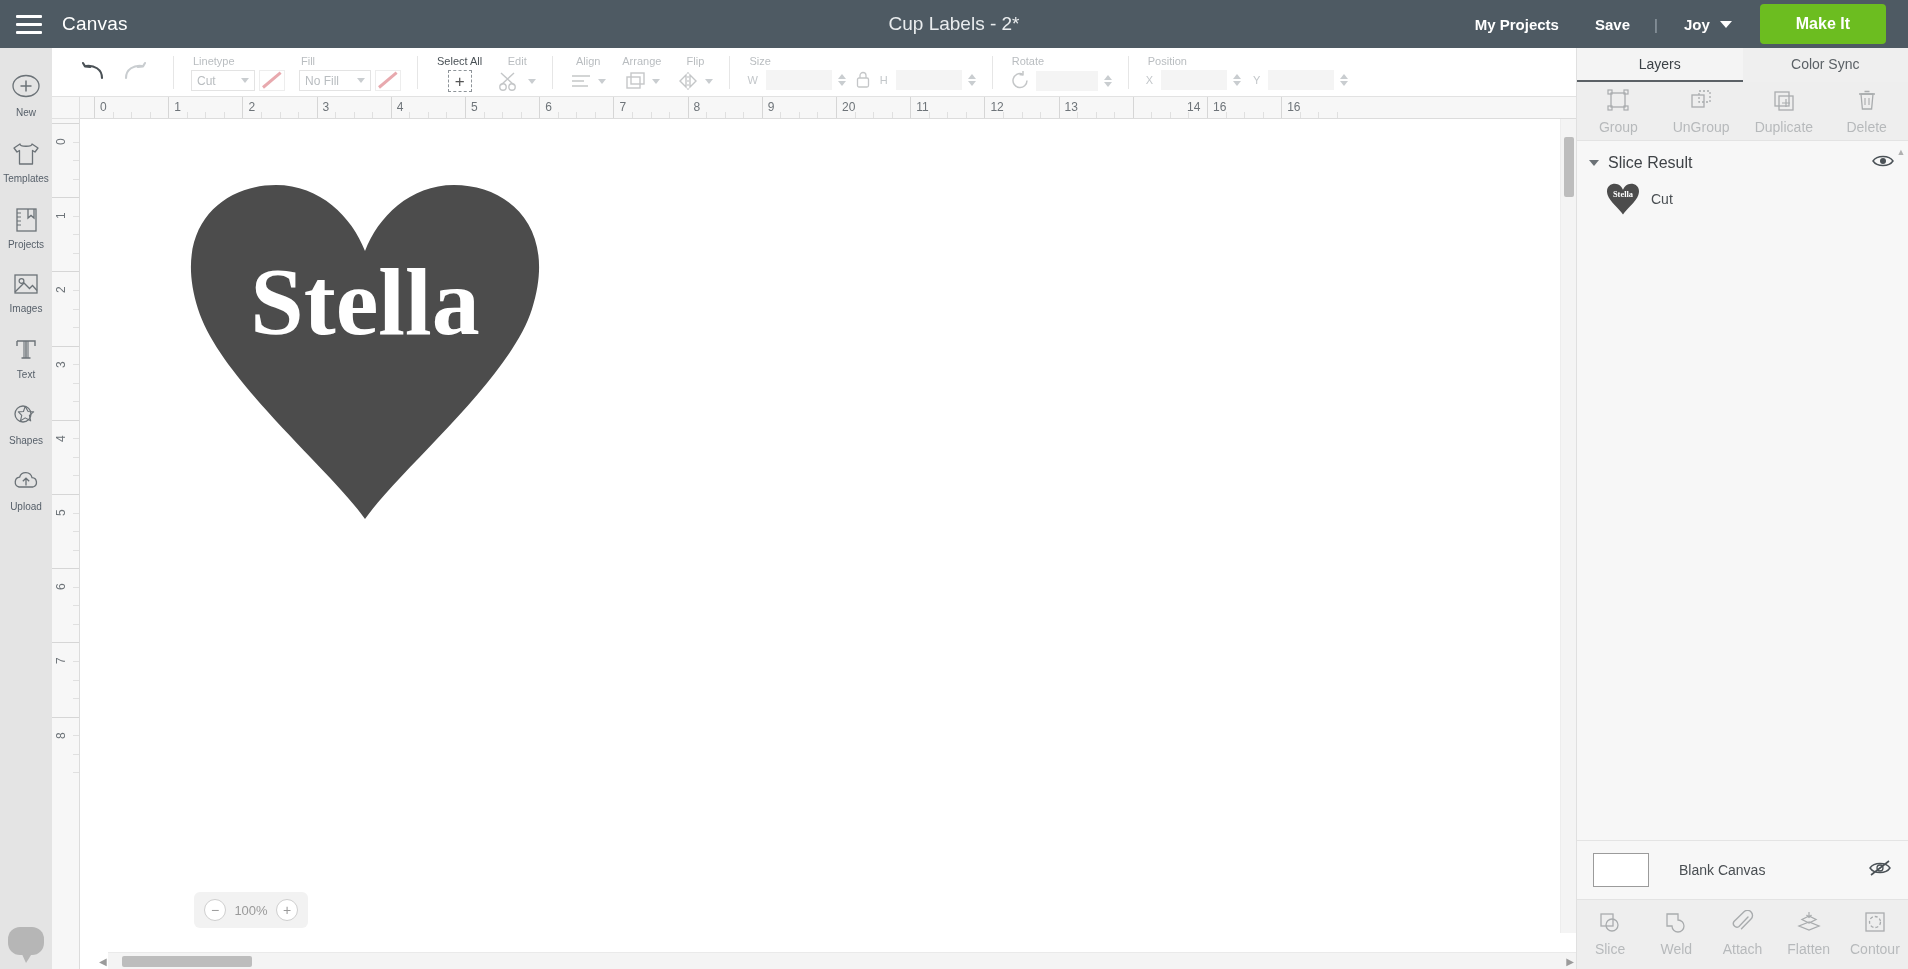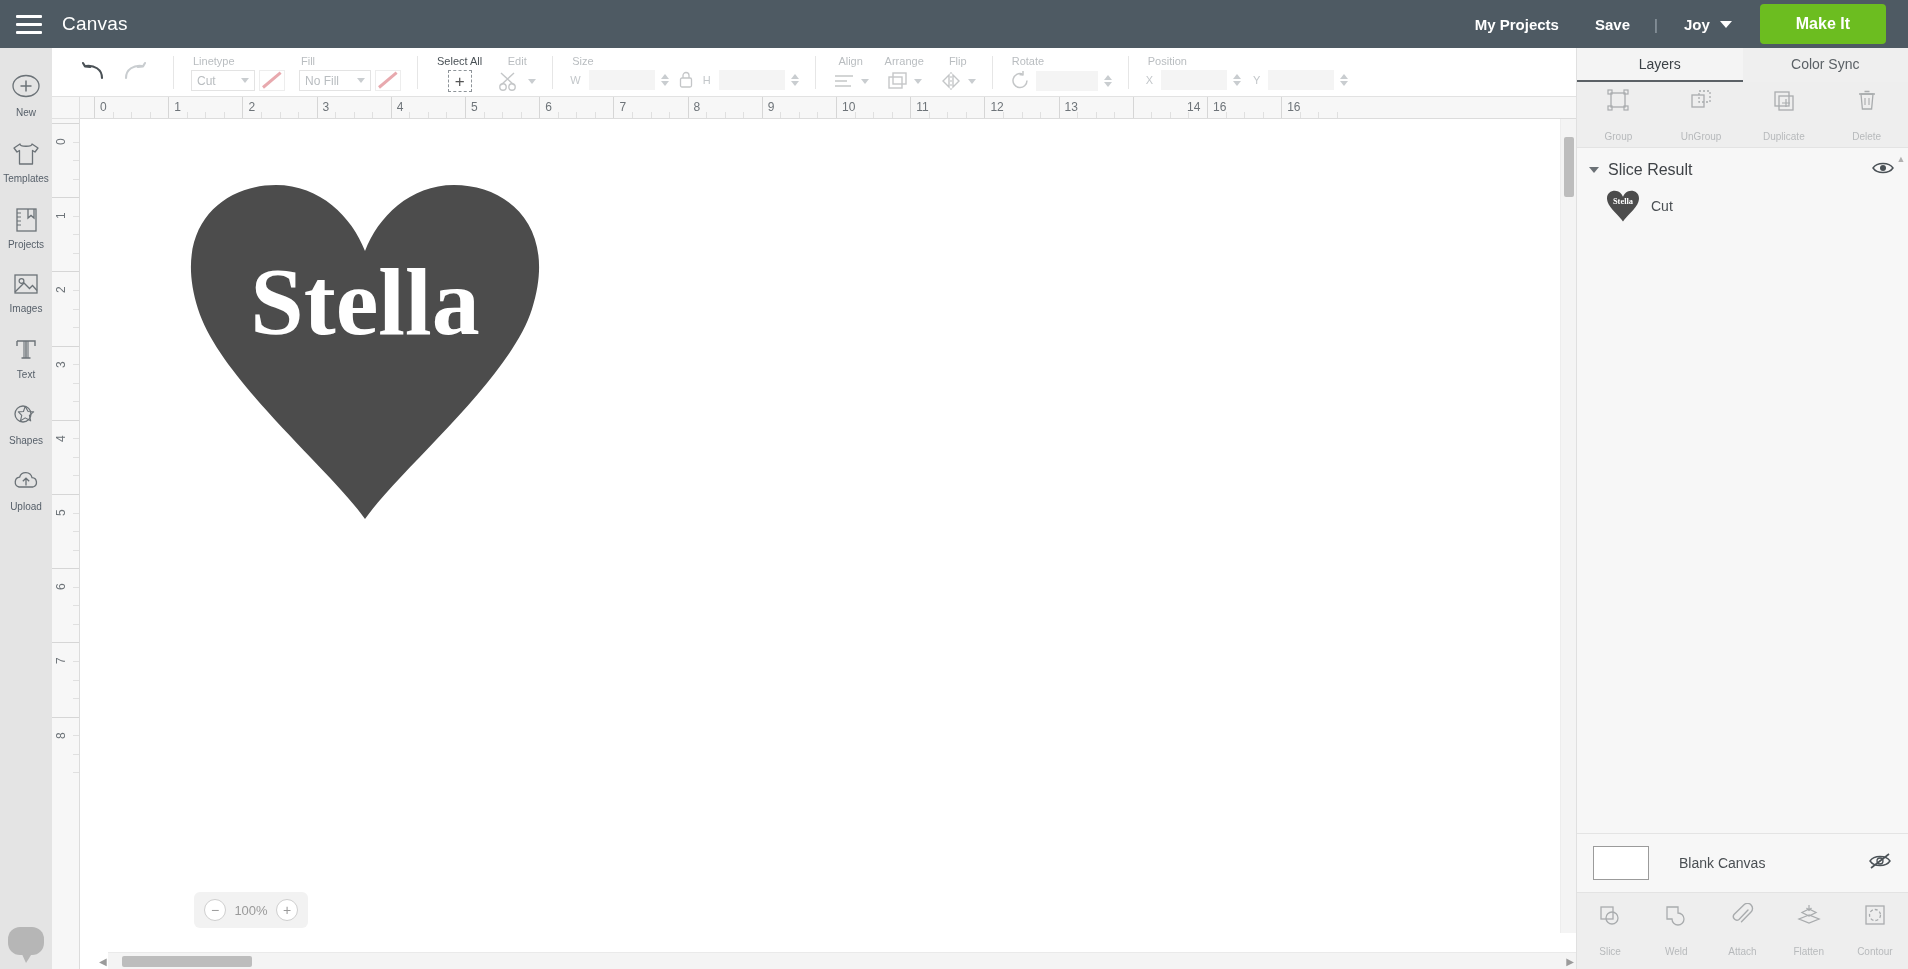--- a/index.html
+++ b/index.html
@@ -173,21 +173,21 @@
   .ptab {
     flex:1; display:flex; align-items:center; justify-content:center;
     font-size:14px; color:#5b6view; color:#5b6166; cursor:pointer;
     border-bottom:2px solid transparent;
   }
   .ptab.active { border-bottom:2px solid #5b6166; color:#3c4247; background:#f4f4f4;}
   #panel-ops {
     display:flex; background:#eeeeee; padding: 6px 0 5px; border-bottom:1px solid #e3e3e3;
   }
   .opbtn { flex:1; text-align:center; cursor:pointer; opacity:.42; }
-  .opbtn .oplabel { display:block; font-size:10px; color:#6b7176; margin-top:15px;}
+  .opbtn .oplabel { display:block; font-size:14px; color:#6b7176; margin-top:3px;}
   #layer-list { flex:1; background:#f7f7f7; position:relative; overflow:hidden;}
   .layer-group {
     display:flex; align-items:center; padding: 12px 14px 4px 12px;
   }
   .caret-dn { width:0;height:0;border-left:5px solid transparent;border-right:5px solid transparent;border-top:6px solid #6b7176; margin-right:9px;}
   .layer-group-name { font-size:16px; color:#3f4347; }
   .eye { margin-left:auto; }
   .layer-row { display:flex; align-items:center; padding: 6px 14px 6px 28px; cursor:pointer; }
   .layer-thumb { width:36px; height:32px; display:flex; align-items:center; justify-content:center; }
   .layer-name { font-size:14px; color:#4a4f53; margin-left:10px; }
@@ -208,20 +208,21 @@
 </head>
 <body>
 
 <div id="topbar">
   <div id="hamburger">
     <span></span>
       <span></span>
       <span></span>
   </div>
   <div id="canvas-title">Canvas</div>
+  <div id="doc-title">Cup Labels - 2*</div>
 
   <div id="topbar-right">
     <span class="tb-link">My Projects</span>
     <span class="tb-link">Save</span>
     <span class="tb-sep">|</span>
     <span id="machine-sel">
       <span>Joy</span>
       <span class="chev"></span>
     </span>
     <button id="make-it">Make It</button>
@@ -339,20 +340,53 @@
     </div>
     <div class="tcell ctr">
       <span class="tlabel">Edit</span>
       <div class="trow">
         <svg width="26" height="22" viewBox="0 0 26 22" class="icon-gray">
           <circle cx="5" cy="17" r="3.2" fill="none" stroke="#4a5156" stroke-width="1.4"></circle>
           <circle cx="14" cy="17" r="3.2" fill="none" stroke="#4a5156" stroke-width="1.4"></circle>
           <path d="M3 3 L16 15 M16 3 L3 15" stroke="#4a5156" stroke-width="1.4" fill="none"></path>
         </svg>
         <i class="caret" style="width:0;height:0;border-left:4px solid transparent;border-right:4px solid transparent;border-top:5px solid #c9cdd0;"></i>
+      </div>
+    </div>
+  </div>
+
+  <div class="tgrp bordered">
+    <div class="tcell ctr">
+      <span class="tlabel">Align</span>
+      <div class="trow">
+        <svg width="24" height="22" viewBox="0 0 24 22" class="icon-gray">
+          <path d="M2 6H20M2 11H14M2 16H18" stroke="#4a5156" stroke-width="1.6" fill="none"></path>
+        </svg>
+        <i style="width:0;height:0;border-left:4px solid transparent;border-right:4px solid transparent;border-top:5px solid #c9cdd0;"></i>
+      </div>
+    </div>
+    <div class="tcell ctr">
+      <span class="tlabel">Arrange</span>
+      <div class="trow">
+        <svg width="24" height="22" viewBox="0 0 24 22" class="icon-gray">
+          <rect x="3" y="7" width="13" height="11" fill="none" stroke="#4a5156" stroke-width="1.4"></rect>
+          <rect x="7" y="3" width="13" height="11" fill="none" stroke="#4a5156" stroke-width="1.4"></rect>
+        </svg>
+        <i style="width:0;height:0;border-left:4px solid transparent;border-right:4px solid transparent;border-top:5px solid #c9cdd0;"></i>
+      </div>
+    </div>
+    <div class="tcell ctr">
+      <span class="tlabel">Flip</span>
+      <div class="trow">
+        <svg width="24" height="22" viewBox="0 0 24 22" class="icon-gray">
+          <path d="M11 2 V20" stroke="#4a5156" stroke-width="1.2" stroke-dasharray="2 2" fill="none"></path>
+          <path d="M9 5 L3 11 L9 17 Z" fill="none" stroke="#4a5156" stroke-width="1.4"></path>
+          <path d="M13 5 L19 11 L13 17 Z" fill="none" stroke="#4a5156" stroke-width="1.4"></path>
+        </svg>
+        <i style="width:0;height:0;border-left:4px solid transparent;border-right:4px solid transparent;border-top:5px solid #c9cdd0;"></i>
       </div>
     </div>
   </div>
 
   <div class="tgrp bordered">
     <div class="tcell">
       <span class="tlabel">Size</span>
       <div class="trow">
         <span class="axis-lbl">W</span>
         <div class="numfield"></div>
@@ -365,53 +399,20 @@
             <rect x="3.5" y="8" width="11" height="9" rx="1.5" fill="none" stroke="#4a5156" stroke-width="1.3"></rect>
             <path d="M6 8 V5.5 A3 3 0 0 1 12 5.5 V8" fill="none" stroke="#4a5156" stroke-width="1.3"></path>
           </svg>
         </span>
         <span class="axis-lbl">H</span>
         <div class="numfield"></div>
         <span class="spin">
             <i class="up"></i>
             <i class="dn"></i>
           </span>
-      </div>
-    </div>
-  </div>
-
-  <div class="tgrp bordered">
-    <div class="tcell ctr">
-      <span class="tlabel">Align</span>
-      <div class="trow">
-        <svg width="24" height="22" viewBox="0 0 24 22" class="icon-gray">
-          <path d="M2 6H20M2 11H14M2 16H18" stroke="#4a5156" stroke-width="1.6" fill="none"></path>
-        </svg>
-        <i style="width:0;height:0;border-left:4px solid transparent;border-right:4px solid transparent;border-top:5px solid #c9cdd0;"></i>
-      </div>
-    </div>
-    <div class="tcell ctr">
-      <span class="tlabel">Arrange</span>
-      <div class="trow">
-        <svg width="24" height="22" viewBox="0 0 24 22" class="icon-gray">
-          <rect x="3" y="7" width="13" height="11" fill="none" stroke="#4a5156" stroke-width="1.4"></rect>
-          <rect x="7" y="3" width="13" height="11" fill="none" stroke="#4a5156" stroke-width="1.4"></rect>
-        </svg>
-        <i style="width:0;height:0;border-left:4px solid transparent;border-right:4px solid transparent;border-top:5px solid #c9cdd0;"></i>
-      </div>
-    </div>
-    <div class="tcell ctr">
-      <span class="tlabel">Flip</span>
-      <div class="trow">
-        <svg width="24" height="22" viewBox="0 0 24 22" class="icon-gray">
-          <path d="M11 2 V20" stroke="#4a5156" stroke-width="1.2" stroke-dasharray="2 2" fill="none"></path>
-          <path d="M9 5 L3 11 L9 17 Z" fill="none" stroke="#4a5156" stroke-width="1.4"></path>
-          <path d="M13 5 L19 11 L13 17 Z" fill="none" stroke="#4a5156" stroke-width="1.4"></path>
-        </svg>
-        <i style="width:0;height:0;border-left:4px solid transparent;border-right:4px solid transparent;border-top:5px solid #c9cdd0;"></i>
       </div>
     </div>
   </div>
 
   <div class="tgrp bordered">
     <div class="tcell">
       <span class="tlabel">Rotate</span>
       <div class="trow">
         <svg width="22" height="21" viewBox="0 0 22 21" class="icon-gray">
           <path d="M17 10.5 A7 7 0 1 1 12.5 4" fill="none" stroke="#4a5156" stroke-width="1.5"></path>
@@ -493,21 +494,21 @@
     <div class="hnum" style="left: 613.6px;">8</div>
     <div class="htick min" style="left: 626.15px;"></div>
     <div class="htick min" style="left: 644.7px;"></div>
     <div class="htick min" style="left: 663.25px;"></div>
     <div class="htick maj" style="left: 681.8px;"></div>
     <div class="hnum" style="left: 687.8px;">9</div>
     <div class="htick min" style="left: 700.35px;"></div>
     <div class="htick min" style="left: 718.9px;"></div>
     <div class="htick min" style="left: 737.45px;"></div>
     <div class="htick maj" style="left: 756px;"></div>
-    <div class="hnum" style="left: 762px;">10</div>
+    <div class="hnum" style="left: 762px;">20</div>
     <div class="htick min" style="left: 774.55px;"></div>
     <div class="htick min" style="left: 793.1px;"></div>
     <div class="htick min" style="left: 811.65px;"></div>
     <div class="htick maj" style="left: 830.2px;"></div>
     <div class="hnum" style="left: 836.2px;">11</div>
     <div class="htick min" style="left: 848.75px;"></div>
     <div class="htick min" style="left: 867.3px;"></div>
     <div class="htick min" style="left: 885.85px;"></div>
     <div class="htick maj" style="left: 904.4px;"></div>
     <div class="hnum" style="left: 910.4px;">12</div>

